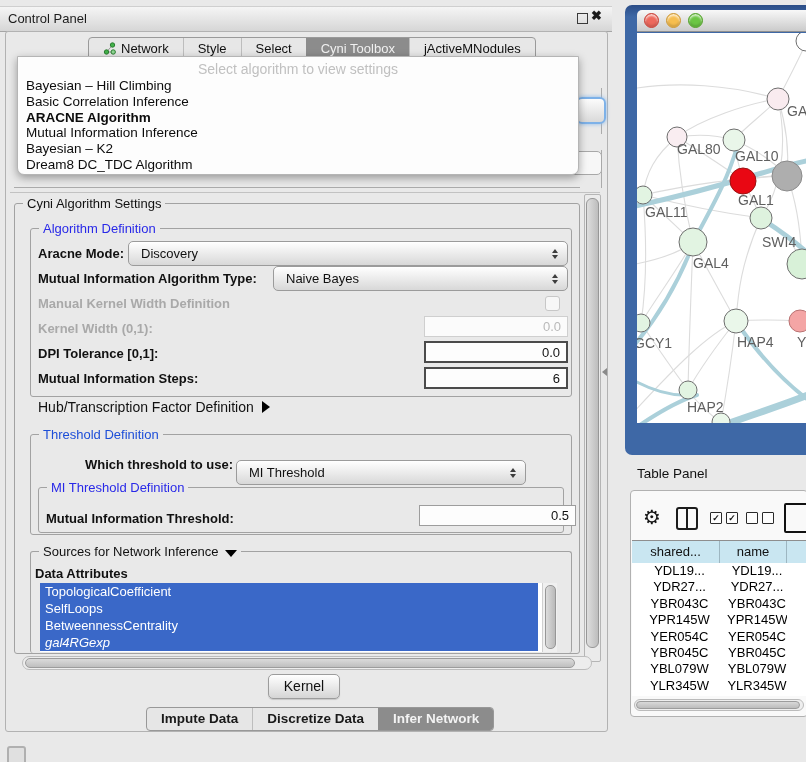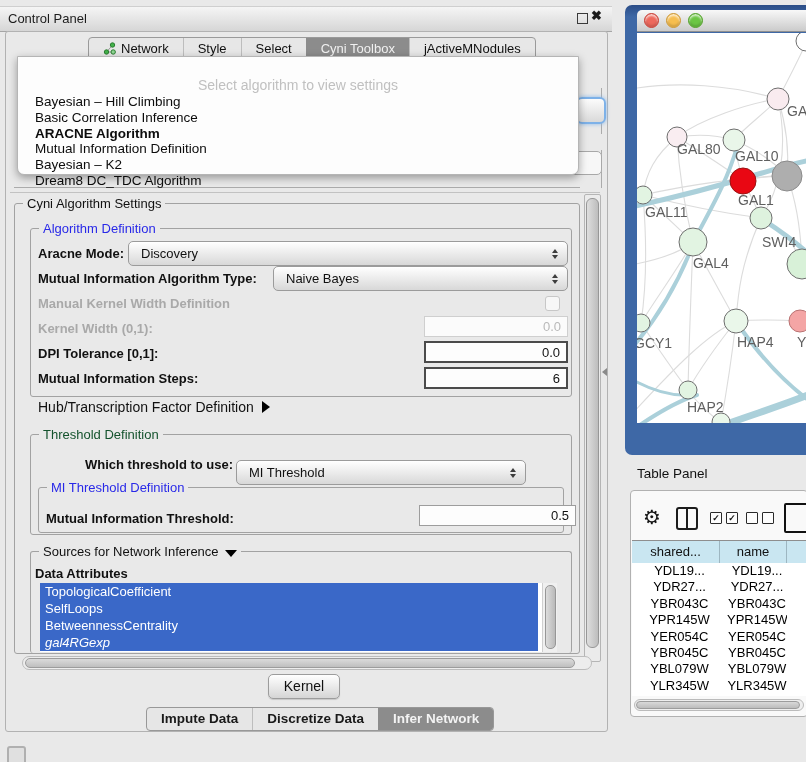--- a/index.html
+++ b/index.html
@@ -23,29 +23,29 @@
   
   .frag-combo{left:576px;top:97px;width:26px;height:23px;border-radius:6px;border:2px solid #7db1e8;background:linear-gradient(#fcfcfc,#d9d9d9);box-shadow:0 0 4px #8ab8ea;}
   .frag-line1{left:601px;top:88px;width:1px;height:46px;background:#ababab;}
   .frag-line2{left:601px;top:150px;width:1px;height:38px;background:#ababab;}
   .frag-box{left:564px;top:151px;width:36px;height:22px;border:1px solid #a8a8a8;border-radius:5px;background:#f7f7f7;}
   .frag-groupline1{left:14px;top:187px;width:566px;height:1px;background:#ababab;}
   .frag-groupline2{left:10px;top:192px;width:590px;height:1px;background:#c2c2c2;}
 
   
   .popup{left:17px;top:56px;width:560px;height:117px;background:#fdfdfd;border:1px solid #b5b5b5;border-radius:0 0 7px 7px;box-shadow:0 3px 9px rgba(0,0,0,.35);z-index:40;}
-  .popup-placeholder{text-align:center;color:#c0c0c0;font-size:14px;padding-top:20px;height:17px;}
-  .popup-item{font-size:13.5px;line-height:15.8px;padding-left:17px;color:#0c0c0c;white-space:nowrap;}
+  .popup-placeholder{text-align:center;color:#c0c0c0;font-size:14px;padding-top:4px;height:17px;}
+  .popup-item{font-size:13.5px;line-height:15.8px;padding-left:8px;color:#0c0c0c;white-space:nowrap;}
   .popup-item.bold{font-weight:bold;}
 
   
   .groupbox{border:1px solid #a2a2a2;border-radius:3px;}
   .legend{position:absolute;top:-8px;left:8px;background:#e9e9e9;padding:0 4px;font-size:13px;line-height:15px;white-space:nowrap;}
   .legend-blue{color:#2929e8;}
-  .legend-green{color:#14532d;}
+  .legend-green{color:#1d4ed8;}
 
   .lbl{position:absolute;font-size:13px;white-space:nowrap;}
   .lbl.b{font-weight:bold;}
   .lbl.dis{font-weight:bold;color:#a9a9a9;}
 
   .combo{position:absolute;border:1px solid #9b9b9b;border-radius:5px;background:linear-gradient(#ffffff,#d8d8d8);font-size:13px;display:flex;align-items:center;padding-left:12px;box-shadow:inset 0 1px 0 #fff;gap:12px;}
   .combo .arrows{margin-left:auto;padding-right:9px;display:flex;flex-direction:column;gap:2px;}
   .arr-up{width:0;height:0;border-left:3.5px solid transparent;border-right:3.5px solid transparent;border-bottom:4px solid #3d3d3d;}
   .arr-dn{width:0;height:0;border-left:3.5px solid transparent;border-right:3.5px solid transparent;border-top:4px solid #3d3d3d;}
 
@@ -148,21 +148,21 @@
 <div class="abs frag-line2"></div>
 <div class="abs frag-box"></div>
 <div class="abs frag-combo"></div>
 
 <div class="abs popup">
   <div class="popup-placeholder">Select algorithm to view settings</div>
   <div id="algo-list">
       <div class="popup-item">Bayesian – Hill Climbing</div>
       <div class="popup-item">Basic Correlation Inference</div>
       <div class="popup-item bold">ARACNE Algorithm</div>
-      <div class="popup-item">Mutual Information Definition</div>
+      <div class="popup-item">Mutual Information Inference</div>
       <div class="popup-item">Bayesian – K2</div>
       <div class="popup-item">Dream8 DC_TDC Algorithm</div>
     </div>
 </div>
 
 <div class="abs vscroll">
     <div class="vscroll-thumb"></div>
   </div>
 <div class="abs hscroll">
     <div class="hscroll-thumb"></div>

